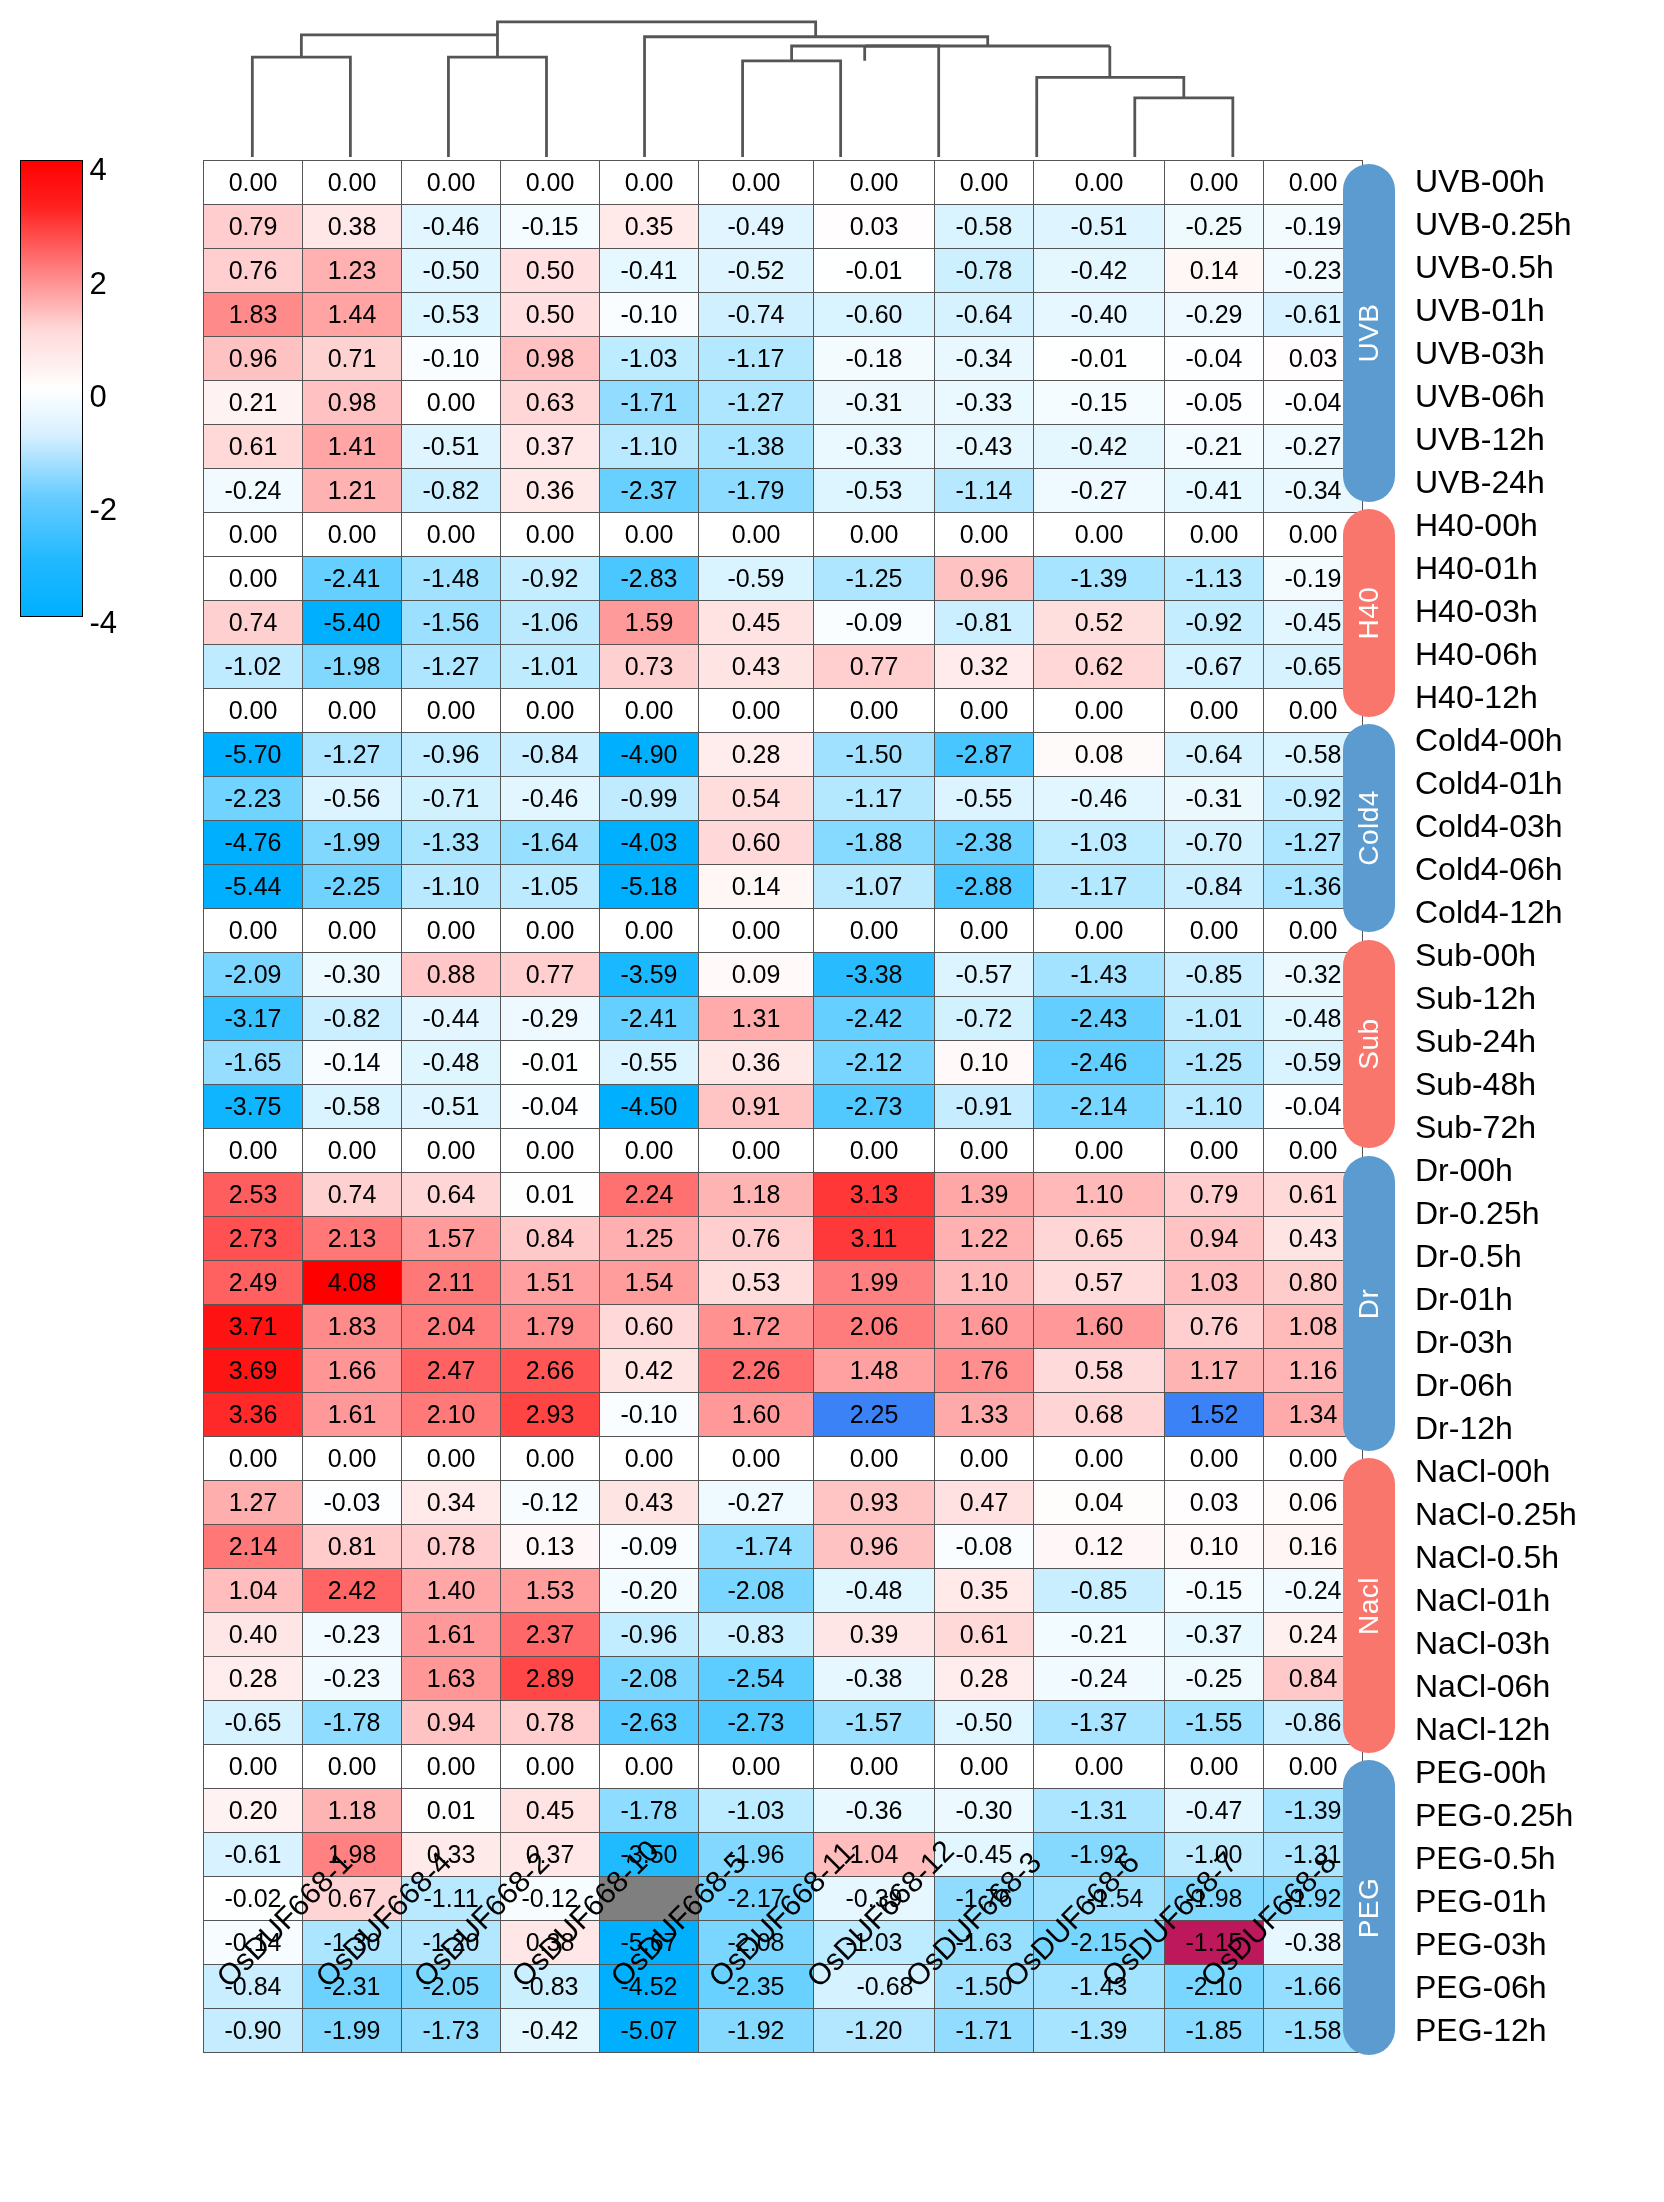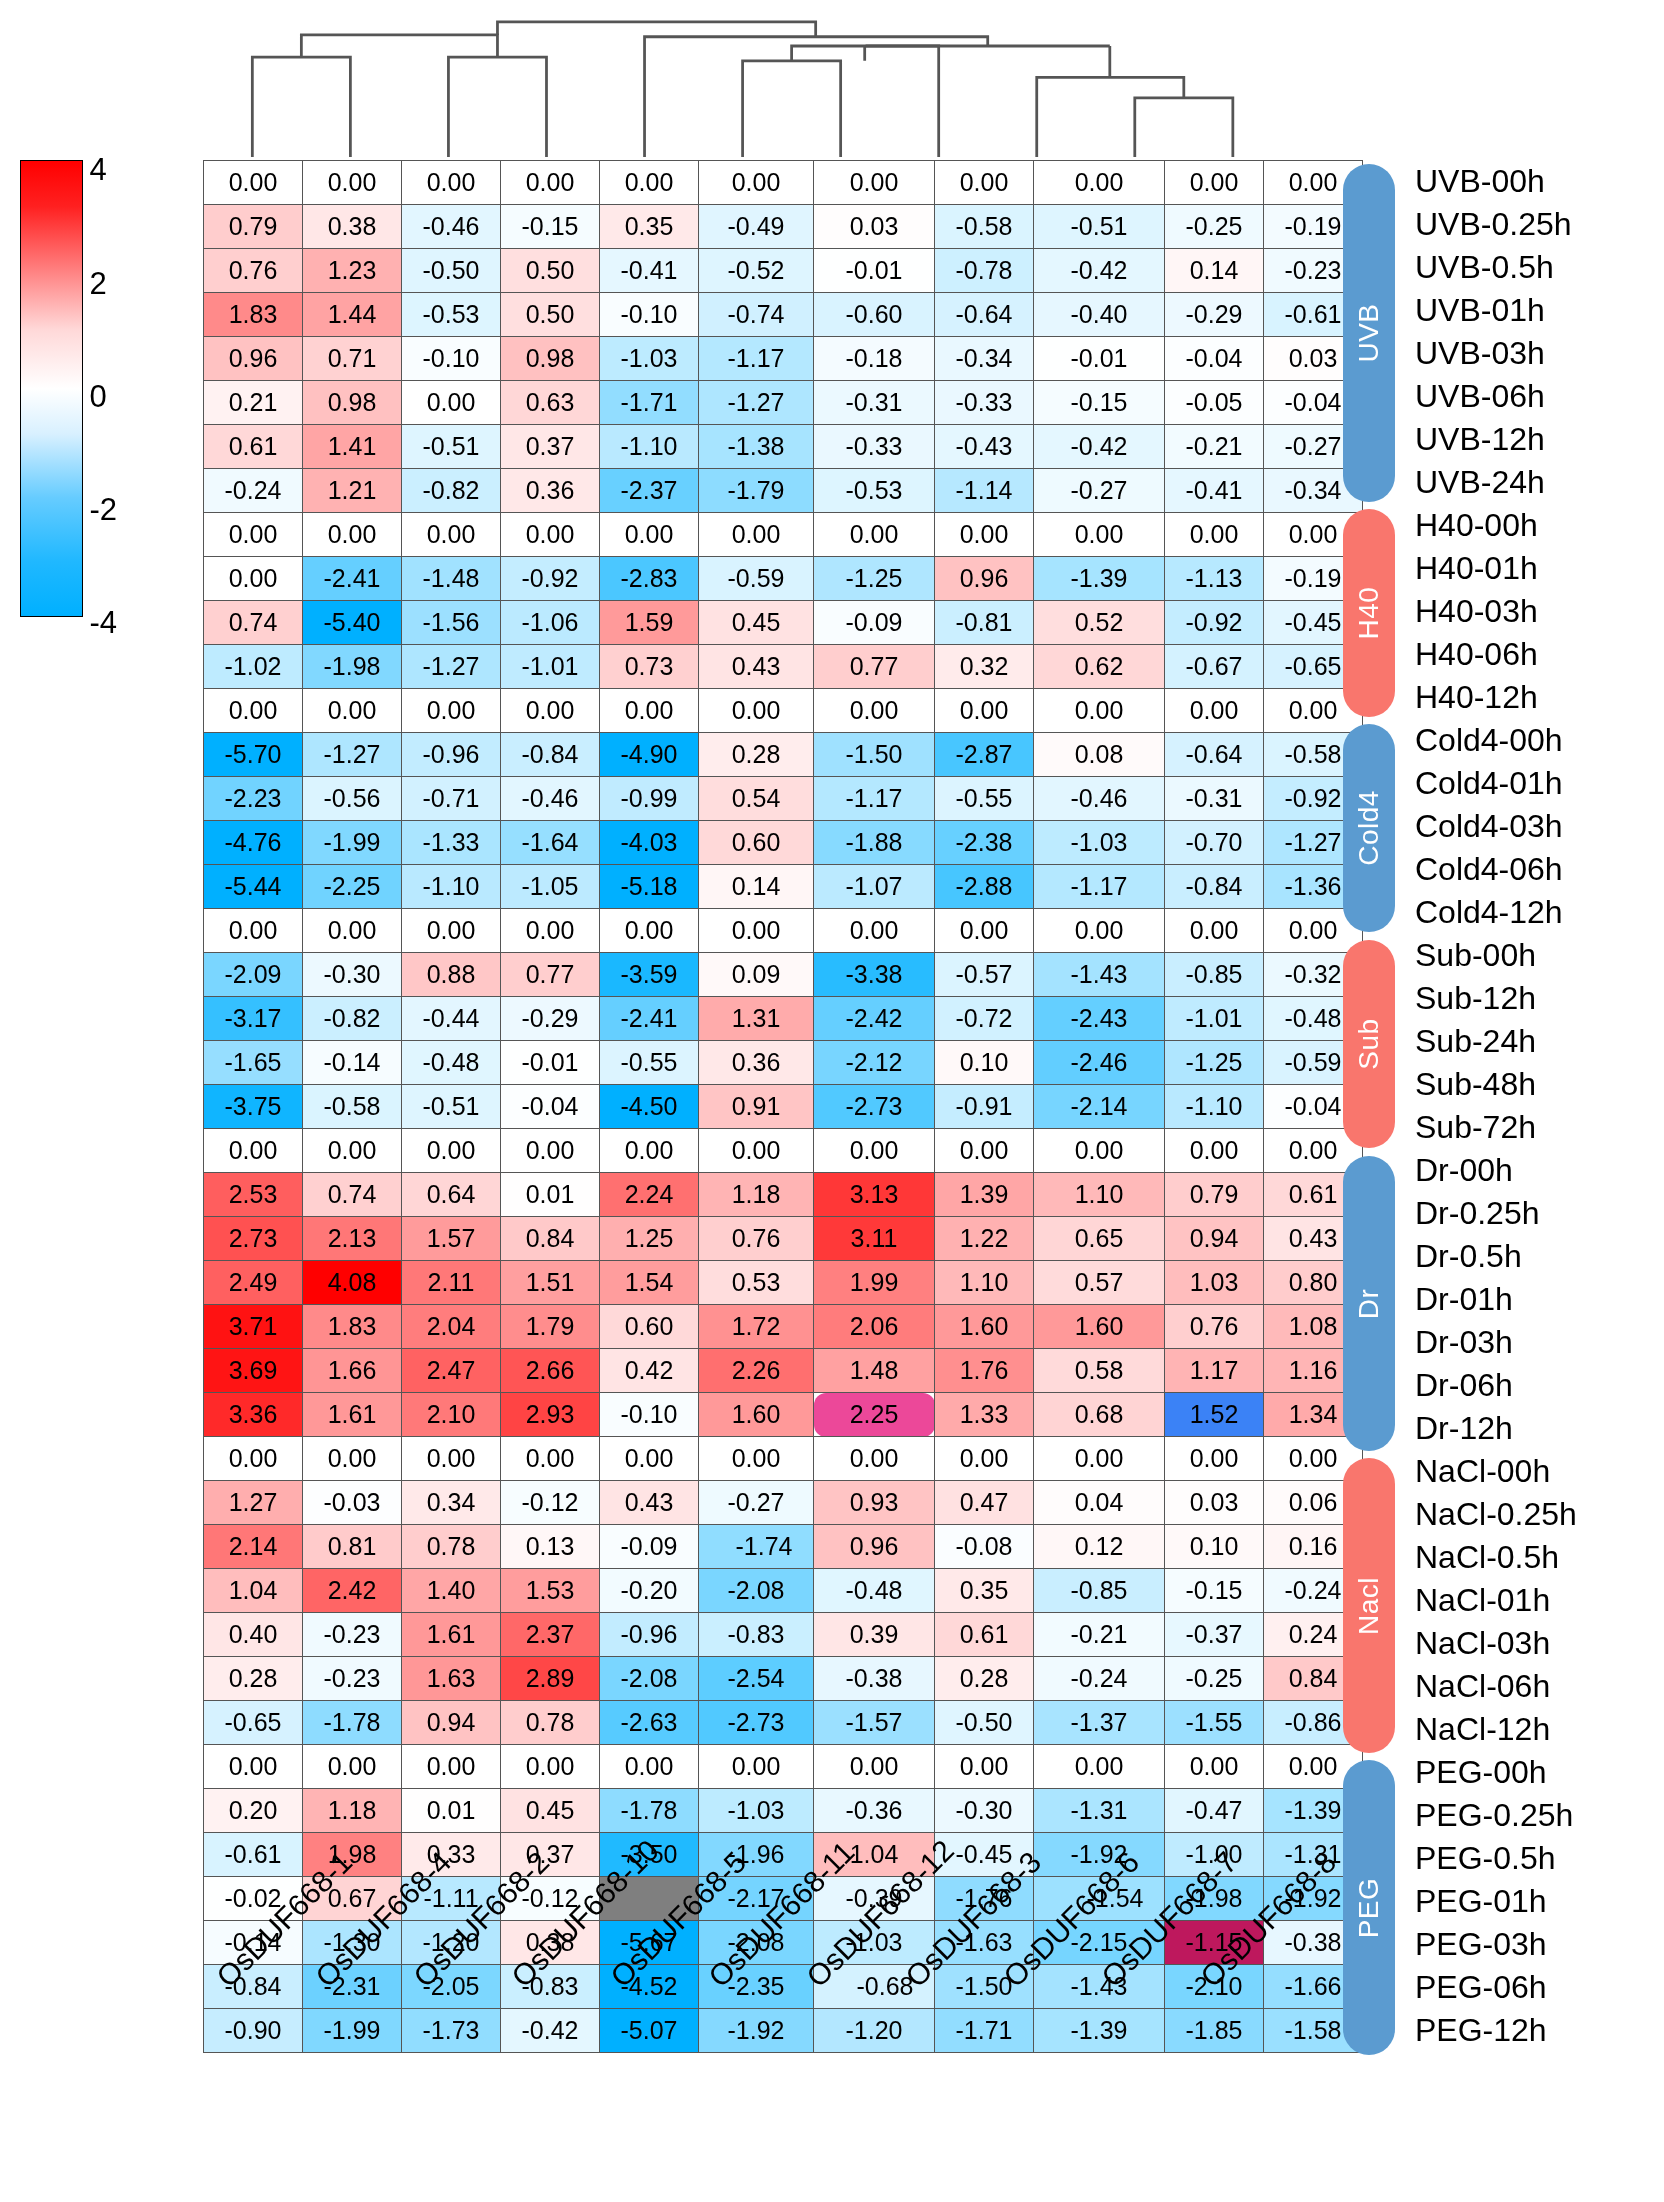--- a/index.html
+++ b/index.html
@@ -460,21 +460,21 @@
           <td style="background: rgb(255, 180, 180);">1.17</td>
           <td style="background: rgb(255, 181, 181);">1.16</td>
         </tr>
         <tr>
           <td style="background: rgb(255, 41, 41);">3.36</td>
           <td style="background: rgb(255, 152, 152);">1.61</td>
           <td style="background: rgb(255, 121, 121);">2.10</td>
           <td style="background: rgb(255, 68, 68);">2.93</td>
           <td style="background: rgb(249, 253, 255);">-0.10</td>
           <td style="background: rgb(255, 153, 153);">1.60</td>
-          <td style="background: #ec4899; border-radius: 12px;">2.25</td>
+          <td style="background: #3b82f6;">2.25</td>
           <td style="background: rgb(255, 170, 170);">1.33</td>
           <td style="background: rgb(255, 212, 212);">0.68</td>
           <td style="background: #3b82f6; margin-left: 25px;">1.52</td>
           <td style="background: rgb(255, 170, 170);">1.34</td>
         </tr>
         <tr>
           <td style="background: rgb(255, 255, 255);">0.00</td>
           <td style="background: rgb(255, 255, 255);">0.00</td>
           <td style="background: rgb(255, 255, 255);">0.00</td>
           <td style="background: rgb(255, 255, 255);">0.00</td>

